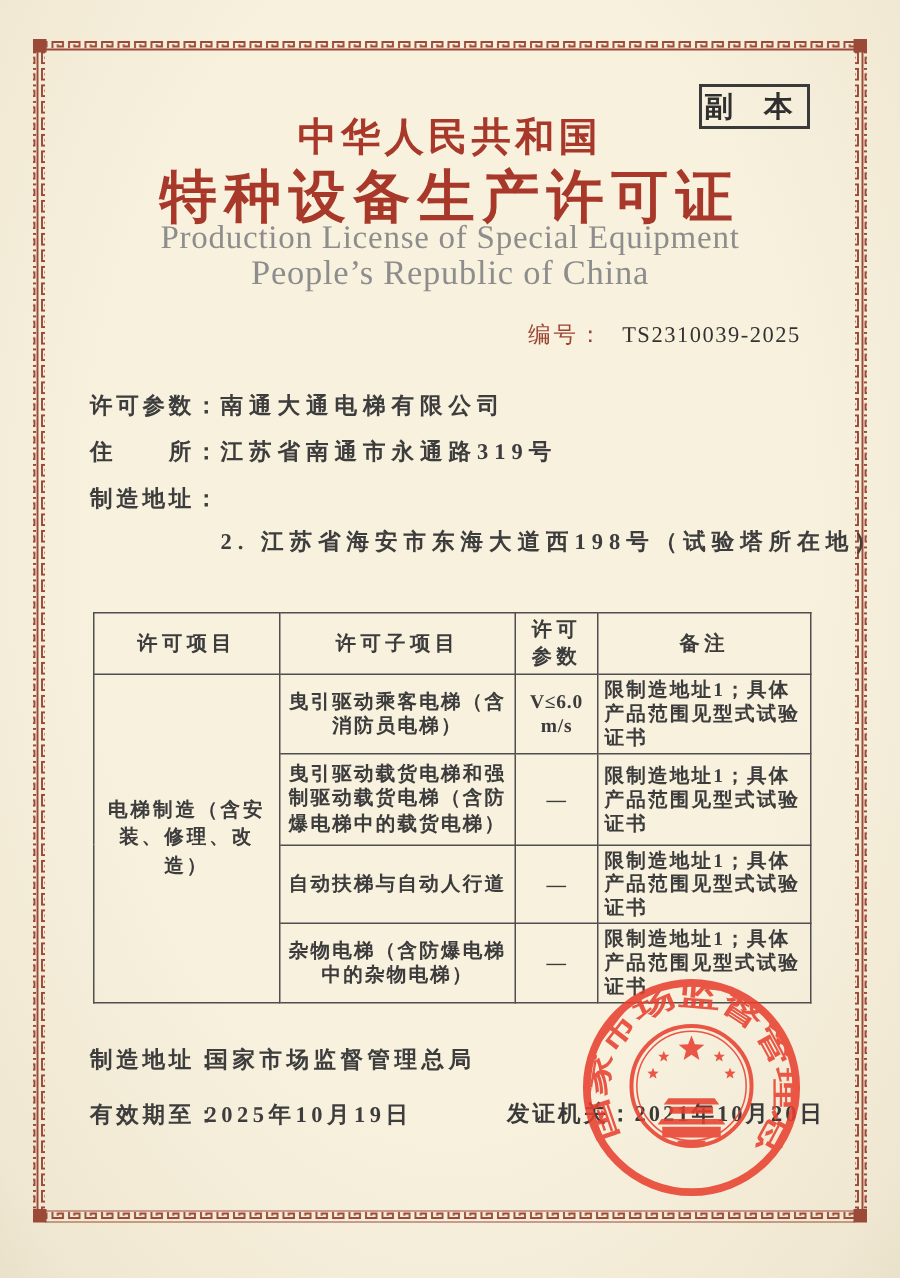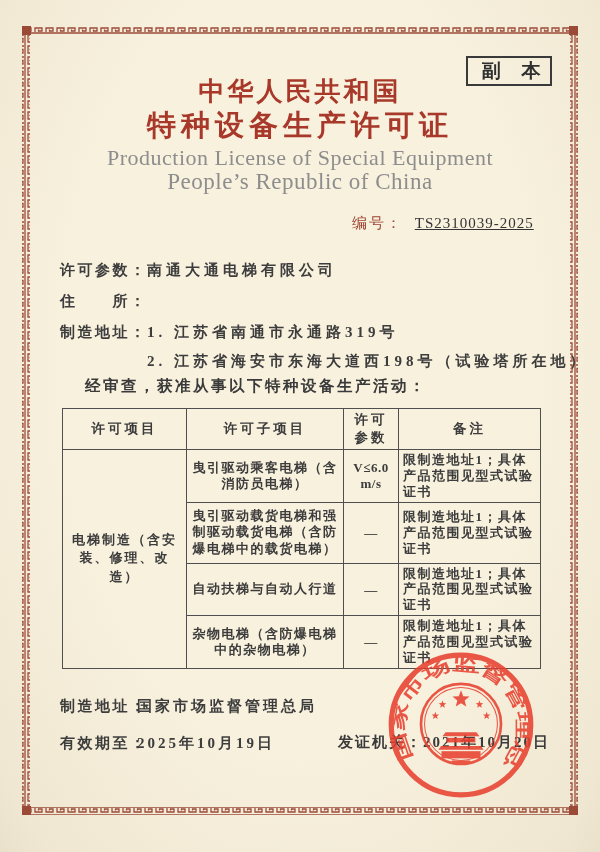--- a/index.html
+++ b/index.html
@@ -7,42 +7,42 @@
   .page{
     position:relative;width:600px;height:852px;overflow:hidden;
     background:radial-gradient(ellipse at 50% 42%, #f8f1de 55%, #efe7d1 92%, #e9e1ca 100%);
     color:#3d3d3d;
   }
   .frame{position:absolute;left:0;top:0;width:600px;height:852px;pointer-events:none;}
 
   .badge{
     position:absolute;left:466px;top:56px;width:70px;height:26px;
     border:2px solid #3a3a3a;display:flex;align-items:center;justify-content:center;
-    font-size:19px;font-weight:bold;color:#2f2f2f;letter-spacing:8px;padding-left:12px;
+    font-size:19px;font-weight:bold;color:#2f2f2f;letter-spacing:8px;padding-left:0;
     background:transparent;
   }
   .title-cn-1{
     position:absolute;left:0;top:74px;width:600px;text-align:center;
     font-size:26px;font-weight:bold;color:#a8392a;letter-spacing:3px;margin:0;
   }
   .title-cn-2{
     position:absolute;left:0;top:106px;width:600px;text-align:center;
-    font-size:29px;font-weight:bold;color:#a8392a;letter-spacing:5px;margin:0;
+    font-size:38px;font-weight:bold;color:#a8392a;letter-spacing:5px;margin:0;
   }
   .title-en-1{
     position:absolute;left:0;top:145px;width:600px;text-align:center;
     font-size:22px;color:#8d8d8d;letter-spacing:0.5px;
   }
   .title-en-2{
     position:absolute;left:0;top:169px;width:600px;text-align:center;
     font-size:23px;color:#8d8d8d;letter-spacing:0.5px;
   }
   .license-no{position:absolute;left:352px;top:214px;font-size:15px;white-space:nowrap;}
   .license-no .lab{color:#9a4331;letter-spacing:2px;margin-right:8px;}
-  .license-no .val{color:#333;letter-spacing:1px;text-decoration:underline;}
+  .license-no .val{color:#333;letter-spacing:1px;}
 
   .fieldlab{position:absolute;left:60px;font-size:15px;color:#3d3d3d;letter-spacing:2.5px;white-space:nowrap;font-weight:600;}
   .fieldval{position:absolute;left:147px;font-size:15px;color:#3d3d3d;letter-spacing:4px;white-space:nowrap;font-weight:600;}
   .f1{top:261px;} .f2{top:292px;} .f3{top:323px;} .f3b{top:352px;}
   .statement{position:absolute;left:85px;top:376px;font-size:15.5px;letter-spacing:2.5px;font-weight:600;color:#3a3a3a;}
 
   table.lic{
     position:absolute;left:62px;top:408px;width:478px;
     border-collapse:collapse;table-layout:fixed;
     font-size:13px;color:#3c3c3c;
@@ -105,26 +105,25 @@
 
   <div class="license-no">
     <span class="lab">编号：</span>
     <span class="val">TS2310039-2025</span>
   </div>
 
   <div class="fieldlab f1">许可参数：</div>
   <div class="fieldval f1">南通大通电梯有限公司</div>
 
   <div class="fieldlab f2">住　　所：</div>
+  <div class="fieldval f2">江苏省南通市永通路319号</div>
 
   <div class="fieldlab f3">制造地址：</div>
-  <div class="fieldval f3">1. 江苏省南通市永通路319号</div>
   <div class="fieldval f3b">2. 江苏省海安市东海大道西198号（试验塔所在地）</div>
 
-  <div class="statement">经审查，获准从事以下特种设备生产活动：</div>
 
   <table class="lic">
     <colgroup>
       <col style="width:124px">
         <col style="width:157px">
         <col style="width:55px">
         <col style="width:142px">
     </colgroup>
     <tbody>
       <tr>

